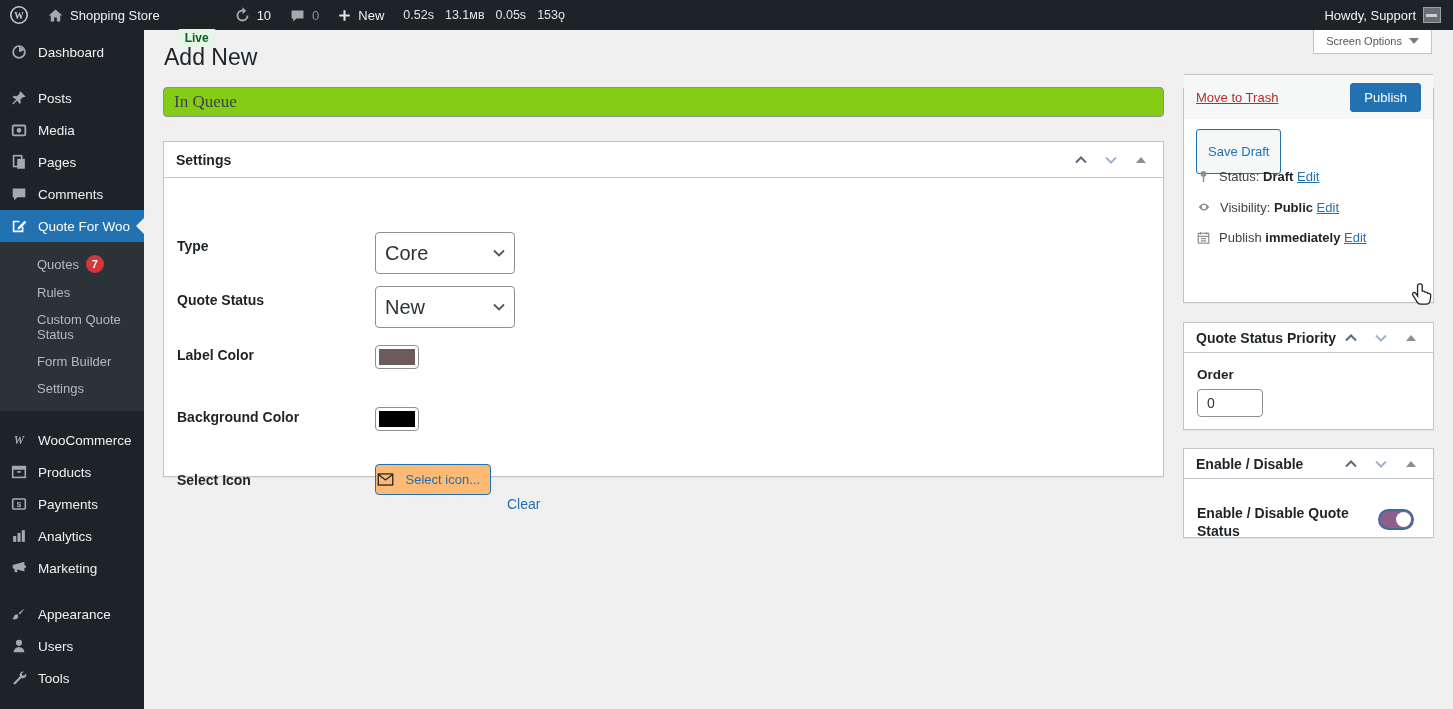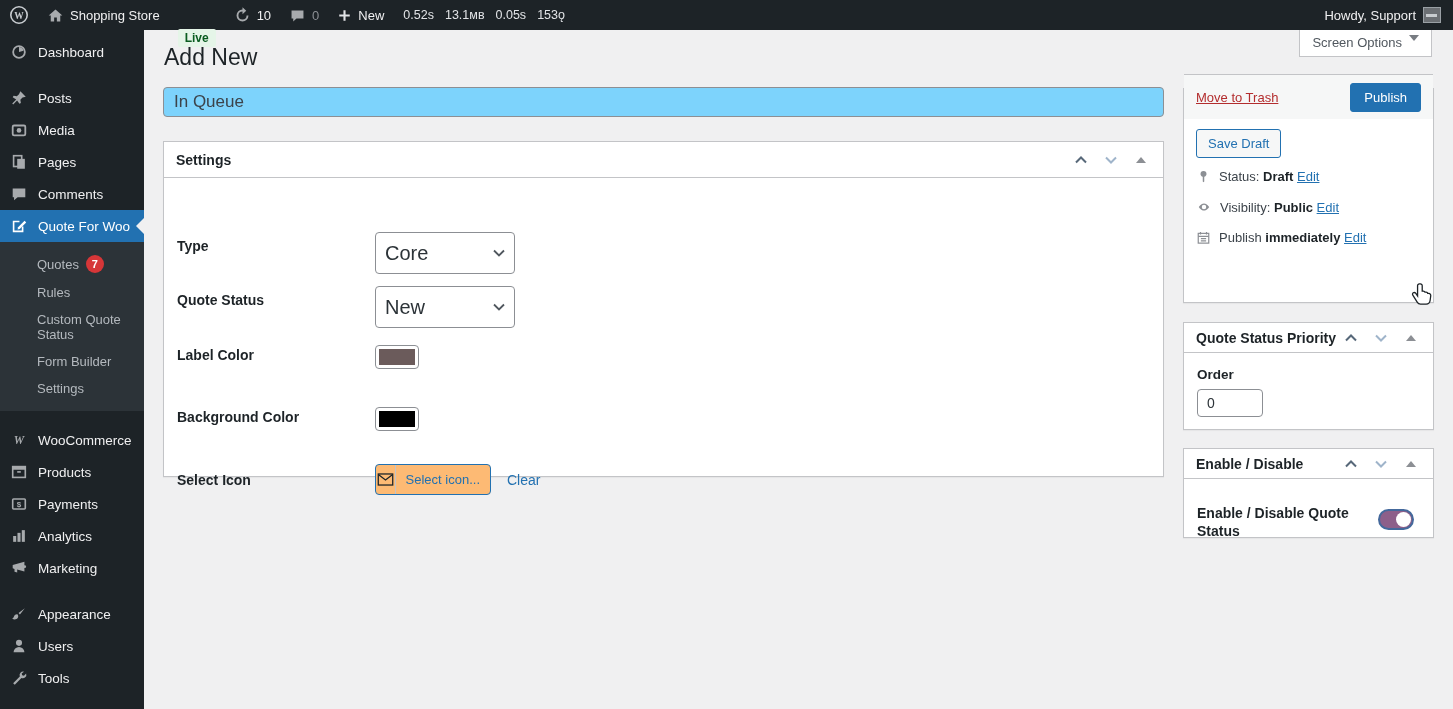--- a/index.html
+++ b/index.html
@@ -28,24 +28,24 @@
   .menu-item.sep { margin-top:14px; }
   .menu-item.active { background:#2271b1; color:#fff; }
   .menu-item.active .mi-icon { color:#fff; }
   .menu-item.active .cur-arrow { position:absolute; right:0; top:50%; margin-top:-8px; width:0; height:0; border:8px solid transparent; border-right-color:#f0f0f1; }
   .submenu { background:#2c3338; padding:7px 0 9px; }
   .submenu-item { padding:6px 15px 6px 37px; color:#b4b9be; font-size:13px; cursor:pointer; display:flex; align-items:center; }
   .badge { display:inline-flex; align-items:center; justify-content:center; min-width:18px; height:18px; border-radius:50%; background:#d63638; color:#fff; font-size:11px; font-weight:bold; margin-left:7px; }
 
   
   .content { position:absolute; top:30px; left:144px; width:1309px; height:679px; background:#f0f0f1; }
-  .screen-options { position:absolute; top:0; right:21px; background:#fff; border:1px solid #c3c4c7; border-top:none; padding:5px 12px 6px; color:#50575e; font-size:13px; display:flex; gap:7px; cursor:pointer; }
+  .screen-options { position:absolute; top:0; right:21px; background:#fff; border:1px solid #c3c4c7; border-top:none; padding:5px 12px 6px; color:#50575e; font-size:11px; display:flex; align-items:center; gap:7px; cursor:pointer; }
   .so-caret { width:0; height:0; border-left:5px solid transparent; border-right:5px solid transparent; border-top:6px solid #787c82; }
   .page-title { position:absolute; left:20px; top:14px; font-size:23px; font-weight:400; color:#1d2327; }
-  .title-input { position:absolute; left:19px; top:57px; width:1001px; height:30px; border:1px solid #8c8f94; border-radius:4px; background:#7dd3fc; font-size:17px; color:#3c434a; padding:2px 10px; font-family:Liberation Sans, sans-serif; }
+  .title-input { position:absolute; left:19px; top:57px; width:1001px; height:30px; border:1px solid #8c8f94; border-radius:4px; background:#84cc16; font-size:17px; color:#3c434a; padding:2px 10px; font-family:Liberation Serif, serif; }
 
   
   .postbox { position:absolute; background:#fff; border:1px solid #c3c4c7; box-shadow:0 1px 1px rgba(0,0,0,.04); }
   .pb-header { height:36px; display:flex; align-items:center; justify-content:space-between; border-bottom:1px solid #c3c4c7; padding:0 12px; }
   .pb-title { font-size:14px; font-weight:bold; color:#1d2327; }
   .pb-handles { display:flex; align-items:center; gap:10px; }
   .handle { width:20px; height:20px; display:flex; align-items:center; justify-content:center; cursor:pointer; }
   .chev { width:12px; height:8px; }
   .chev-up { color:#576879; }
   .chev-down { color:#9fb4ca; }
@@ -53,27 +53,27 @@
 
   .settings-box { left:19px; top:111px; width:1001px; height:336px; }
   .field-label { position:absolute; left:13px; font-size:14px; font-weight:bold; color:#1d2327; }
   .wp-select { position:absolute; left:211px; width:140px; height:42px; border:1px solid #8c8f94; border-radius:4px; background:#fff; display:flex; align-items:center; justify-content:space-between; padding:0 9px; font-size:20px; color:#2c3338; cursor:pointer; }
   .sel-chev { color:#50575e; }
   .swatch { position:absolute; left:211px; width:44px; height:24px; border:1px solid #8c8f94; border-radius:4px; background:#fff; padding:3px; cursor:pointer; }
   .swatch-inner { width:100%; height:100%; }
   .icon-select-btn { position:absolute; left:211px; width:116px; height:31px; border:1px solid #2271b1; border-radius:4px; background:#fdba74; display:flex; align-items:stretch; cursor:pointer; overflow:hidden; }
   .isb-icon { display:flex; align-items:center; justify-content:center; width:35px; border-right:1px solid #c3c4c7; color:#1d2327; }
   .isb-label { display:flex; align-items:center; padding:0 10px; color:#2271b1; font-size:13px; white-space:nowrap; }
-  .clear-link { position:absolute; left:343px; color:#2271b1; font-size:14px; cursor:pointer; }
+  .clear-link { position:absolute; left:343px; color:#2271b1; font-size:14px; cursor:pointer;margin-top:24px; }
 
   
   .publish-box { left:1039px; top:58px; width:251px; height:215px; }
   .pb-header-sm { height:30px; }
   .pb-body { position:relative; }
-  .btn-secondary { display:inline-block; border:1px solid #2271b1; color:#2271b1; background:#f6f7f7; border-radius:3px; padding:6px 11px; font-size:13px; cursor:pointer; }
+  .btn-secondary { display:inline-block; border:1px solid #2271b1; color:#2271b1; background:#f6f7f7; border-radius:3px; padding:14px 11px; font-size:13px; cursor:pointer; }
   .misc-row { position:absolute; left:12px; display:flex; align-items:center; gap:8px; font-size:13px; color:#3c434a; }
   .misc-row .mr-icon { color:#8c8f94; display:flex; }
   .misc-row b { color:#1d2327; }
   .edit-link { color:#2271b1; text-decoration:underline; cursor:pointer; }
   .pb-footer { position:absolute; left:0; right:0; bottom:0; height:45px; background:#f6f7f7; border-top:1px solid #c3c4c7; display:flex; align-items:center; justify-content:space-between; padding:0 12px; }
   .trash-link { color:#b32d2e; text-decoration:underline; font-size:13px; cursor:pointer; }
   .btn-primary { background:#2271b1; border:1px solid #2271b1; color:#fff; border-radius:3px; padding:6px 13px; font-size:13px; cursor:pointer; }
 
   .priority-box { left:1039px; top:292px; width:251px; height:108px; }
   .order-label { position:absolute; left:13px; top:44px; font-size:13.5px; font-weight:bold; color:#1d2327; }

